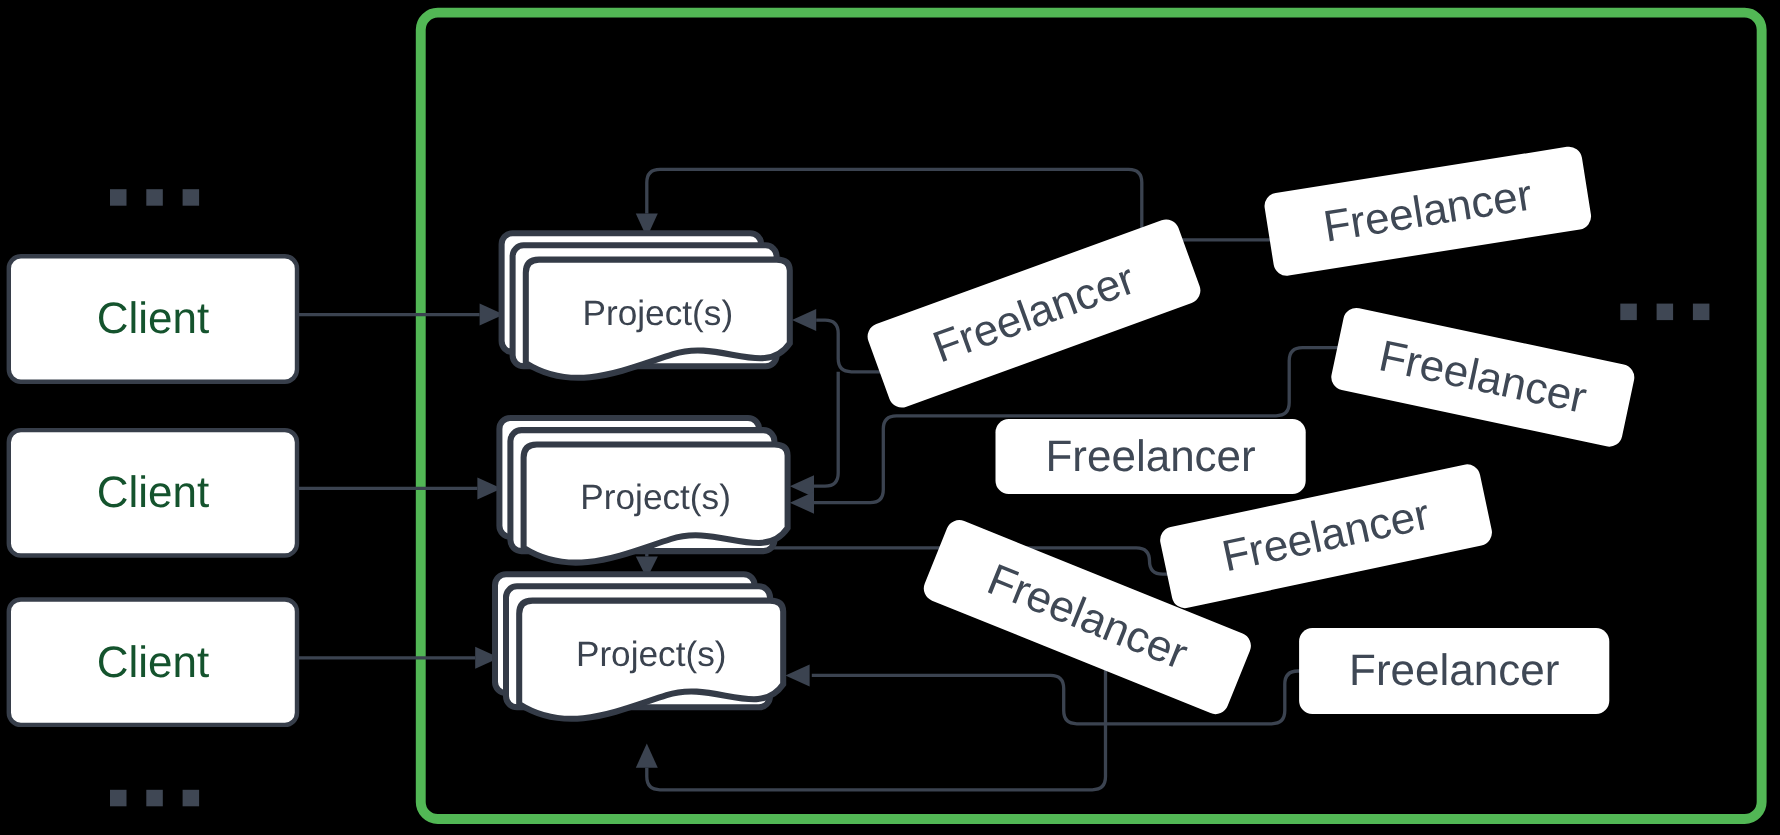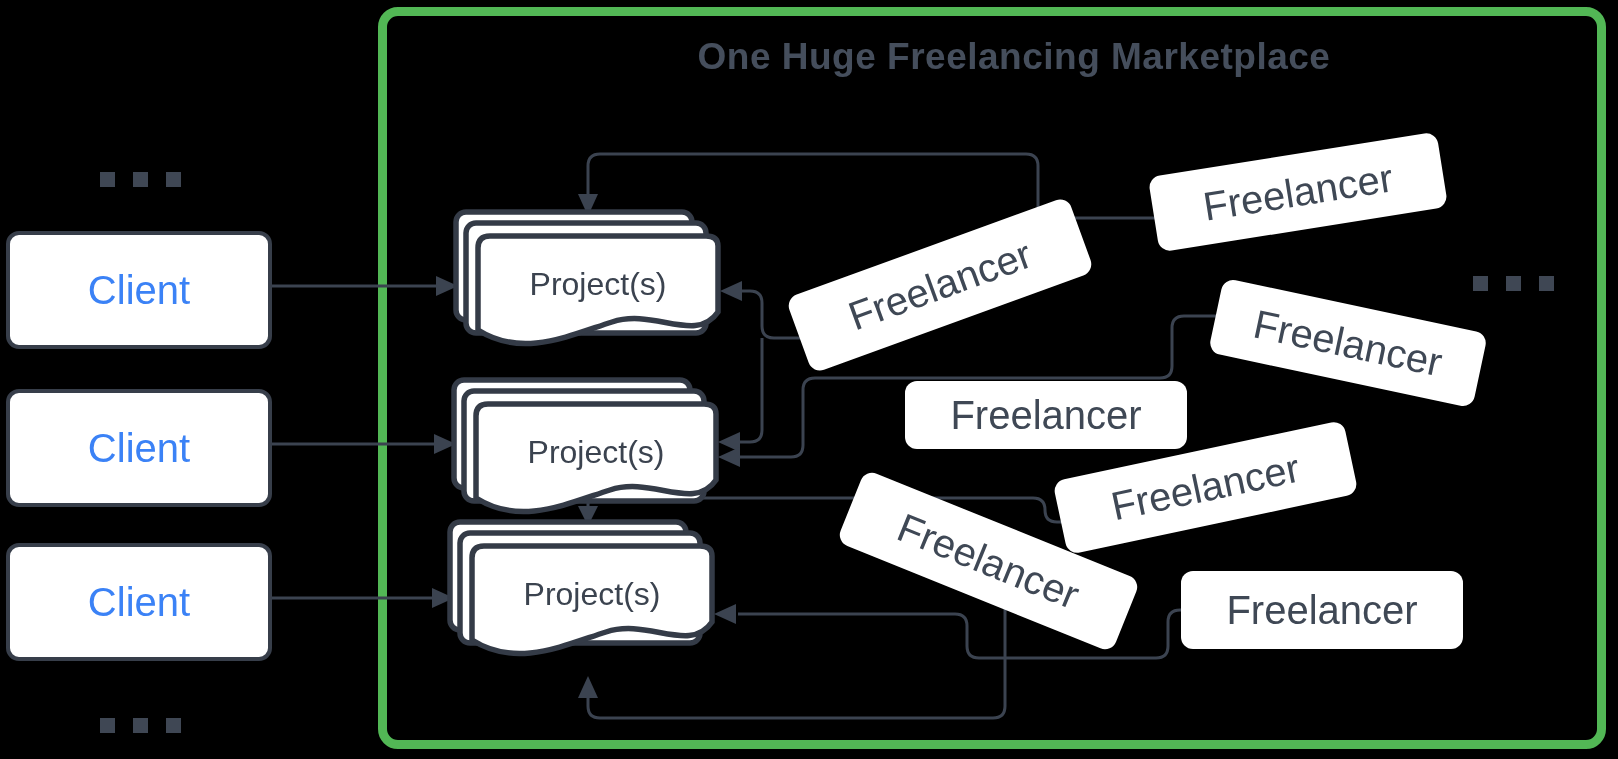--- a/index.html
+++ b/index.html
@@ -7,21 +7,21 @@
           font-family:"Liberation Sans",sans-serif;}
   .mkbox{position:absolute;left:378px;top:7px;width:1210px;height:724px;
          border:9px solid #52b755;border-radius:20px;background:transparent;z-index:0;}
   .title{position:absolute;left:628px;top:36px;width:772px;text-align:center;
          font-size:37px;font-weight:bold;color:#454e5c;z-index:2;letter-spacing:.5px;}
   .wires{position:absolute;left:0;top:0;width:1618px;height:759px;z-index:1;}
   .wires path{fill:none;stroke:#3b4350;stroke-width:3;}
   .wires polygon{fill:#3b4350;stroke:none;}
   .client{position:absolute;width:258px;height:110px;background:#fff;border:4px solid #373e4a;
           border-radius:13px;display:flex;align-items:center;justify-content:center;
-          font-size:40px;color:#3b82f6;z-index:2;}
+          font-size:40px;color:#14532d;z-index:2;}
   .project{position:absolute;width:276px;height:150px;z-index:2;}
   .project .lbl{position:absolute;left:30px;top:32px;width:240px;height:92px;display:flex;
           align-items:center;justify-content:center;font-size:32px;color:#3b434f;}
   .freelancer{position:absolute;height:76px;background:#fff;border-radius:12px;display:flex;
           align-items:center;justify-content:center;font-size:40px;color:#3f4855;z-index:2;}
   .dots{position:absolute;display:flex;gap:18px;z-index:2;}
   .dots span{width:15px;height:15px;background:#3f4754;display:block;}
   .f1{left:1152px;top:154px;width:292px;transform:rotate(-9deg);}
   .f2{left:790px;top:245px;width:300px;height:80px;transform:rotate(-20deg);}
   .f3{left:905px;top:381px;width:282px;height:68px;}
@@ -29,21 +29,20 @@
   .f5{left:1057px;top:450px;width:297px;height:75px;transform:rotate(-12deg);}
   .f6{left:840px;top:522px;width:297px;height:78px;transform:rotate(22deg);}
   .f7{left:1181px;top:571px;width:282px;height:78px;}
 </style>
 </head>
 <body>
 
 <div class="canvas">
 
   <div class="mkbox"></div>
-  <div class="title">One Huge Freelancing Marketplace</div>
 
   <svg class="wires" viewBox="0 0 1618 759">
 
     <g>
       <path d="M262 286 H436"></path>
         <polygon points="458,286 436,276 436,296"></polygon>
     </g>
     <g>
       <path d="M262 444 H434"></path>
         <polygon points="456,444 434,434 434,454"></polygon>

